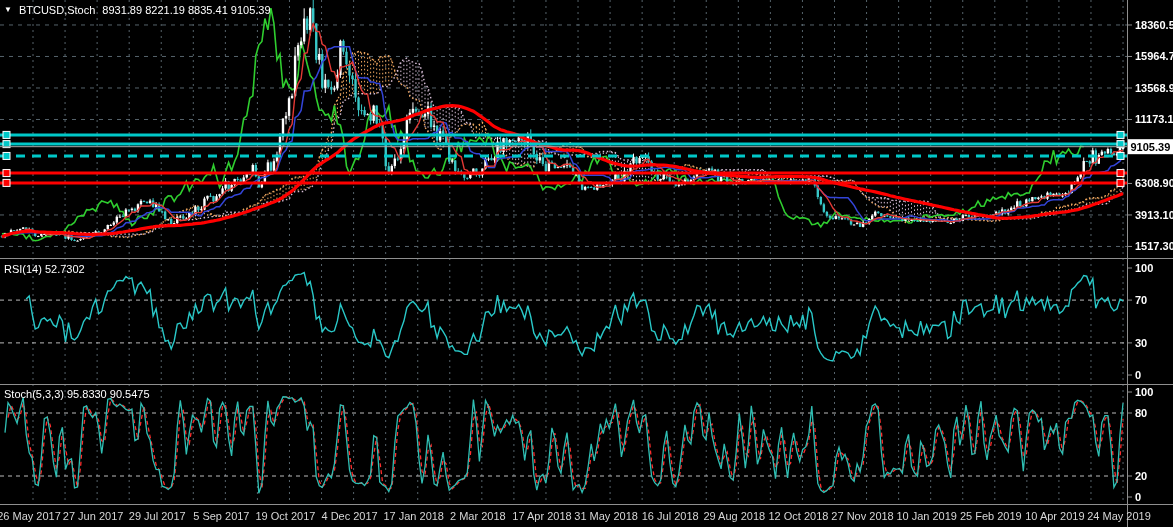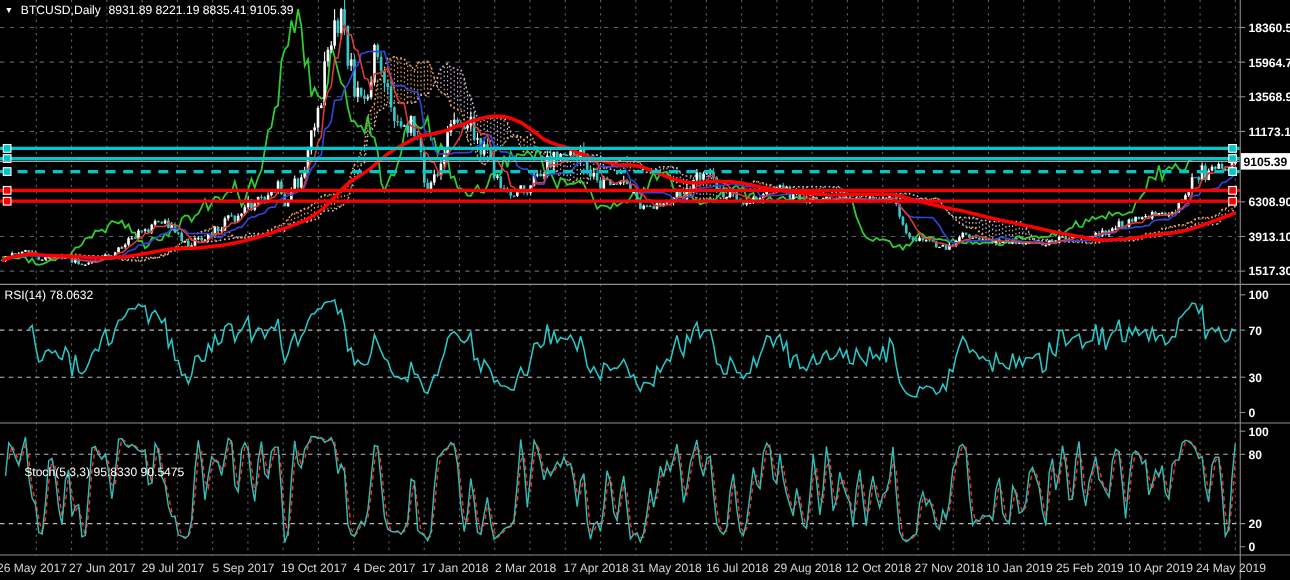--- a/index.html
+++ b/index.html
@@ -1271,18 +1271,18 @@
       <text x="734.32" y="520" fill="#D6D6D6" font-size="11" text-anchor="middle" font-family="Liberation Sans, sans-serif">29 Aug 2018</text>
       <text x="798.44" y="520" fill="#D6D6D6" font-size="11" text-anchor="middle" font-family="Liberation Sans, sans-serif">12 Oct 2018</text>
       <text x="862.5600000000001" y="520" fill="#D6D6D6" font-size="11" text-anchor="middle" font-family="Liberation Sans, sans-serif">27 Nov 2018</text>
       <text x="926.6800000000001" y="520" fill="#D6D6D6" font-size="11" text-anchor="middle" font-family="Liberation Sans, sans-serif">10 Jan 2019</text>
       <text x="990.8000000000001" y="520" fill="#D6D6D6" font-size="11" text-anchor="middle" font-family="Liberation Sans, sans-serif">25 Feb 2019</text>
       <text x="1054.92" y="520" fill="#D6D6D6" font-size="11" text-anchor="middle" font-family="Liberation Sans, sans-serif">10 Apr 2019</text>
       <text x="1119.04" y="520" fill="#D6D6D6" font-size="11" text-anchor="middle" font-family="Liberation Sans, sans-serif">24 May 2019</text>
     </svg>
   <div class="overlay titlebar">
     <span class="tri">▼</span>
-    <span>BTCUSD,Daily</span>
+    <span>BTCUSD,Stoch</span>
     <span class="ohlc">8931.89 8221.19 8835.41 9105.39</span>
   </div>
-  <div class="overlay plabel" style="left:4px;top:263px;">RSI(14) 78.0632</div>
-  <div class="overlay plabel" style="left:22px;top:388px;margin-top:36px;">Stoch(5,3,3) 95.8330 90.5475</div>
+  <div class="overlay plabel" style="left:4px;top:263px;">RSI(14) 52.7302</div>
+  <div class="overlay plabel" style="left:4px;top:388px;">Stoch(5,3,3) 95.8330 90.5475</div>
 </div>
 
 </body></html>

